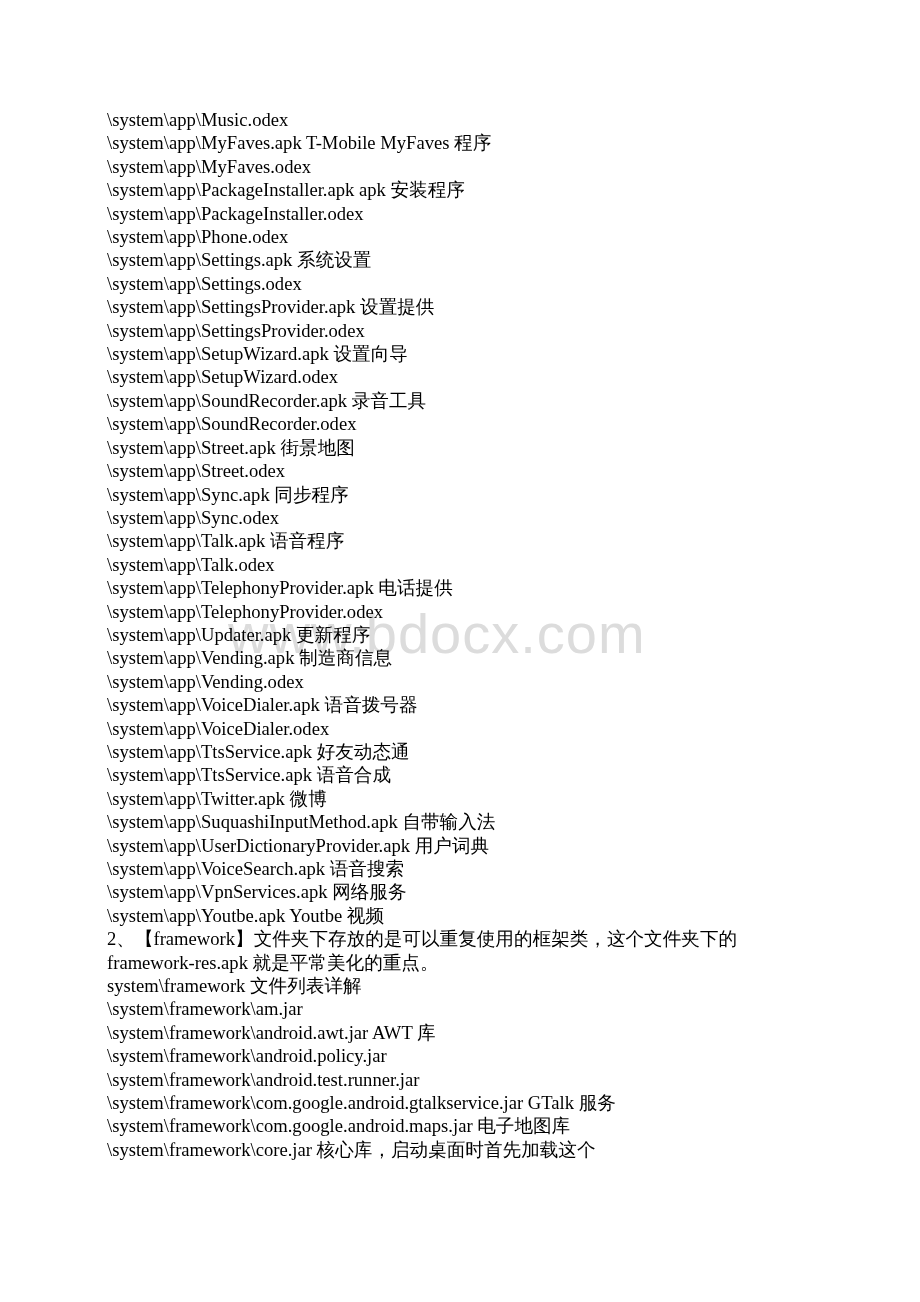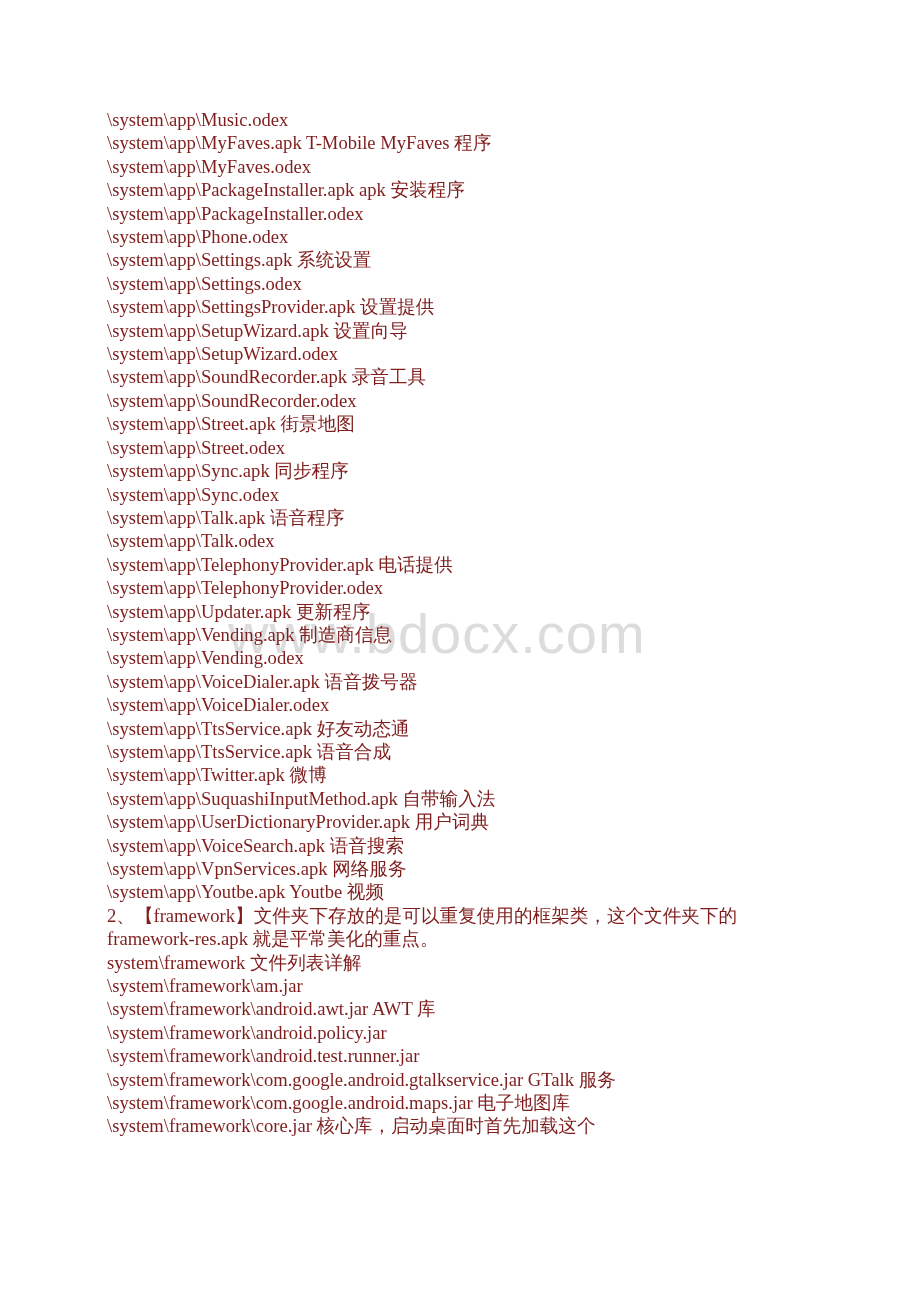--- a/index.html
+++ b/index.html
@@ -35,21 +35,21 @@
   #content {
     position: absolute;
     left: 107px;
     top: 108px;
     width: 718px;
     z-index: 2;
   }
   .line {
     font-size: 18.6px;
     line-height: 23.4px;
-    color: #7f1d1d;
+    color: #000000;
     white-space: pre-wrap;
     word-break: break-word;
     text-align: left;
   }
 </style>
 </head>
 <body>
 
 <div id="page">
 
@@ -58,20 +58,21 @@
   <div id="content">
       <div class="line">\system\app\Music.odex</div>
       <div class="line">\system\app\MyFaves.apk T-Mobile MyFaves 程序</div>
       <div class="line">\system\app\MyFaves.odex</div>
       <div class="line">\system\app\PackageInstaller.apk apk 安装程序</div>
       <div class="line">\system\app\PackageInstaller.odex</div>
       <div class="line">\system\app\Phone.odex</div>
       <div class="line">\system\app\Settings.apk 系统设置</div>
       <div class="line">\system\app\Settings.odex</div>
       <div class="line">\system\app\SettingsProvider.apk 设置提供</div>
+      <div class="line">\system\app\SettingsProvider.odex</div>
       <div class="line">\system\app\SetupWizard.apk 设置向导</div>
       <div class="line">\system\app\SetupWizard.odex</div>
       <div class="line">\system\app\SoundRecorder.apk 录音工具</div>
       <div class="line">\system\app\SoundRecorder.odex</div>
       <div class="line">\system\app\Street.apk 街景地图</div>
       <div class="line">\system\app\Street.odex</div>
       <div class="line">\system\app\Sync.apk 同步程序</div>
       <div class="line">\system\app\Sync.odex</div>
       <div class="line">\system\app\Talk.apk 语音程序</div>
       <div class="line">\system\app\Talk.odex</div>

